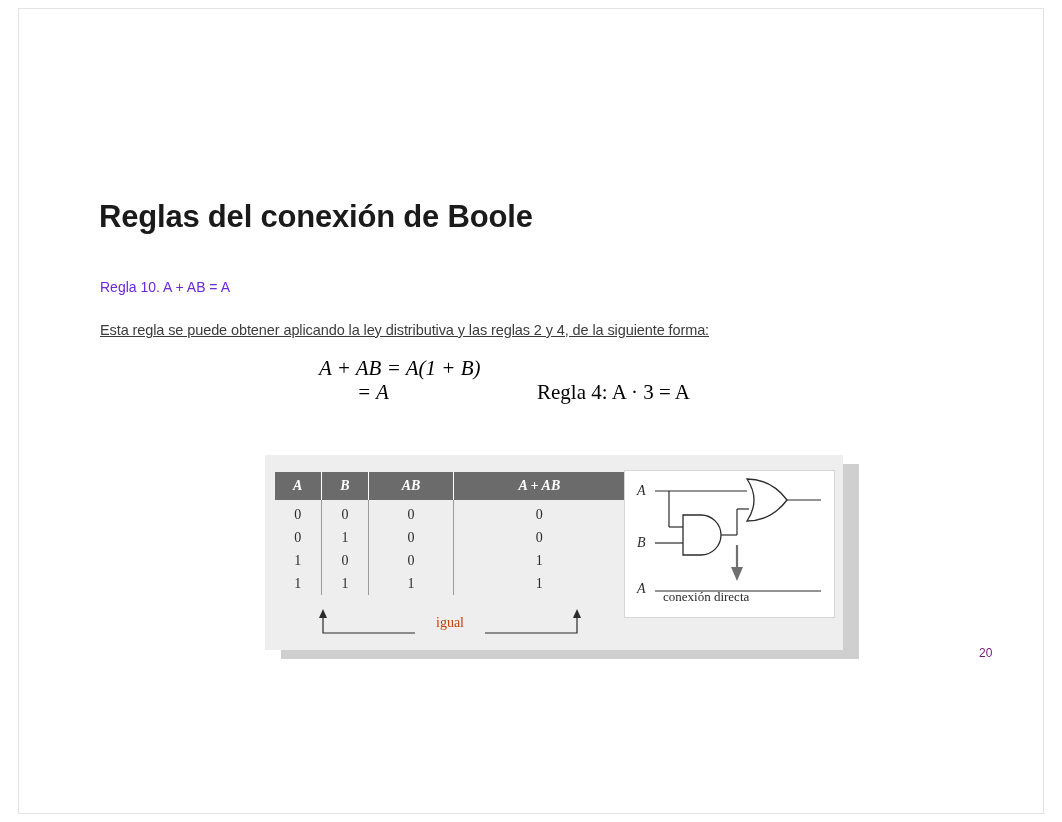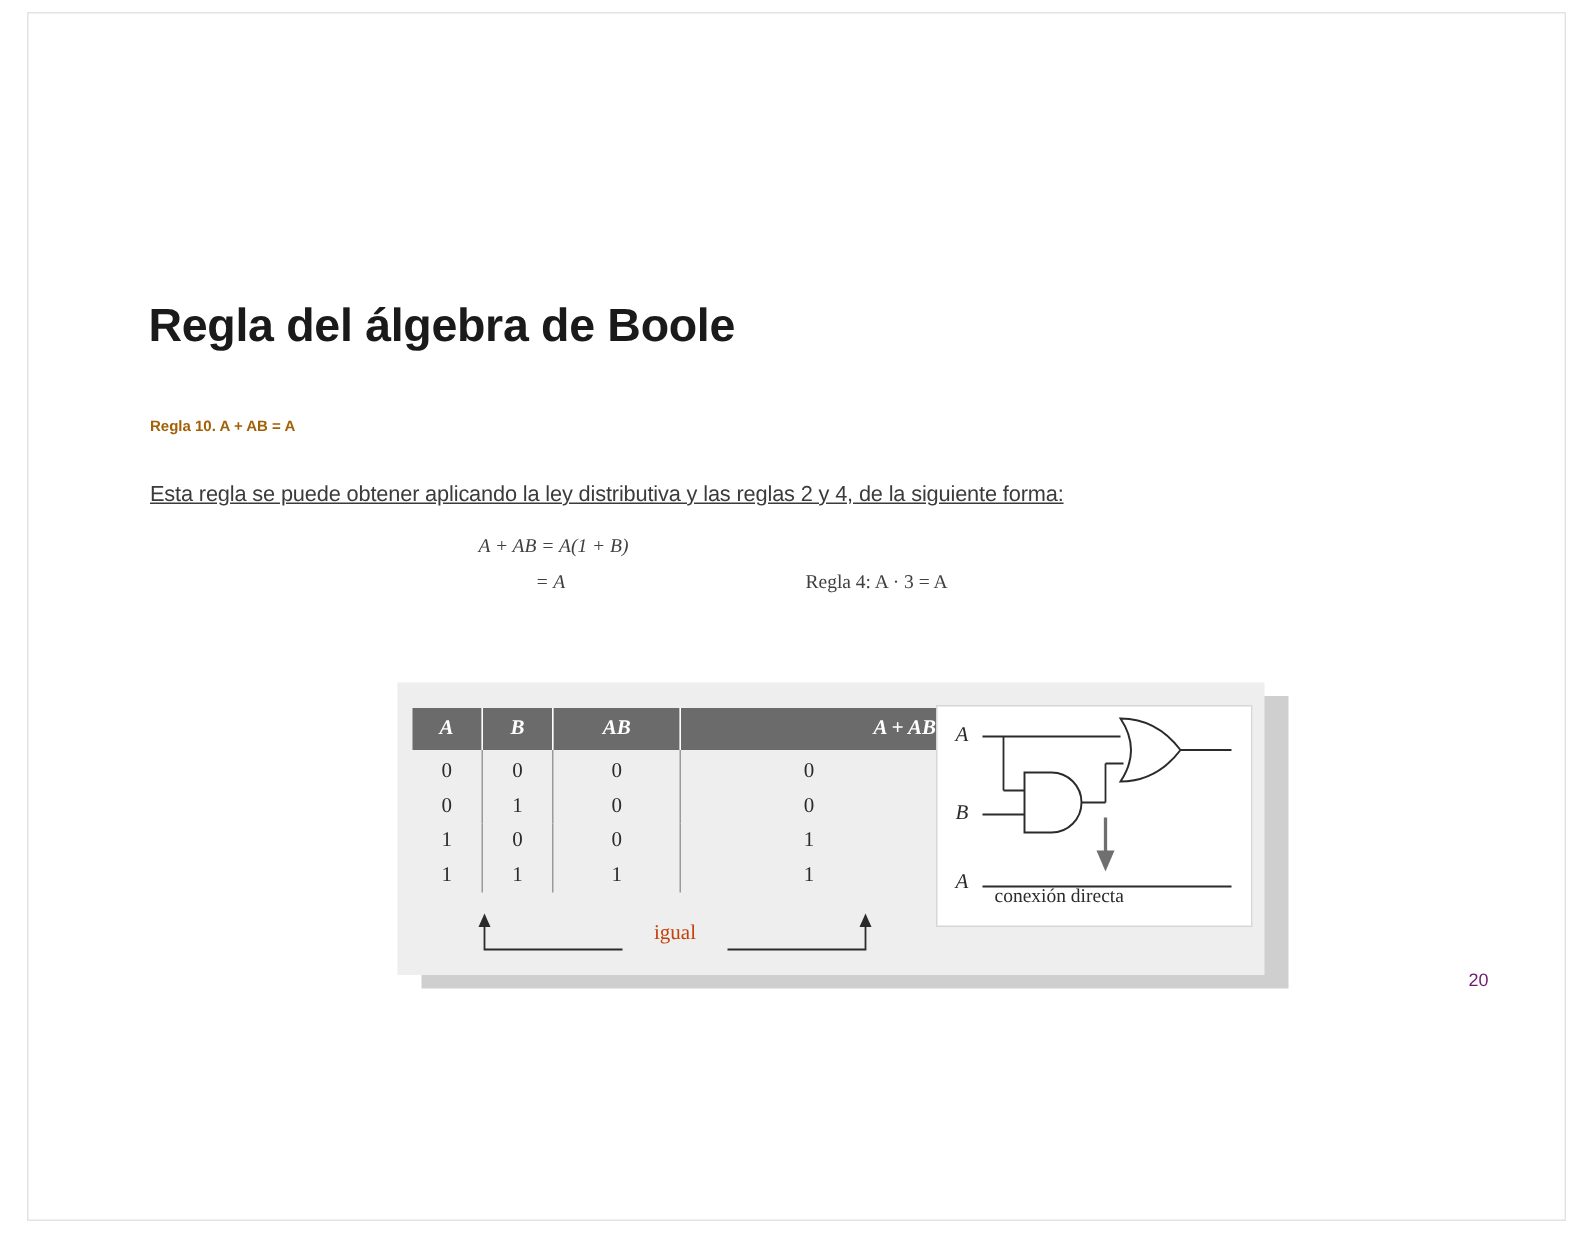--- a/index.html
+++ b/index.html
@@ -30,42 +30,42 @@
     top: 190px;
     font-size: 31px;
     font-weight: bold;
     color: #1a1a1a;
     letter-spacing: -0.2px;
   }
   .rule-label {
     position: absolute;
     left: 81px;
     top: 270px;
-    font-size: 10px;
-    font-weight: bold;
-    color: #a16207;
+    font-size: 14px;
+    font-weight: normal;
+    color: #6d28d9;
   }
   .intro {
     position: absolute;
     left: 81px;
     top: 313px;
     font-size: 14.5px;
     color: #3b3b3b;
     letter-spacing: -0.1px;
     text-decoration: underline;
   }
 
   
   .derivation {
     position: absolute;
     left: 300px;
     top: 347px;
     font-family: "Liberation Serif", serif;
-    font-size: 13px;
-    color: #404040;
+    font-size: 21px;
+    color: #000000;
   }
   .derivation .row {
     display: flex;
     align-items: baseline;
     height: 24px;
   }
   .derivation .lhs {
     width: 180px;
     text-align: left;
     white-space: nowrap;
@@ -106,21 +106,21 @@
   table.tt thead th {
     background: #6b6b6b;
     color: #ffffff;
     font-style: italic;
     font-weight: bold;
     font-size: 14px;
     height: 26px;
     border-right: 1px solid #ffffff;
     text-align: center;
   }
-  table.tt thead th:last-child { border-right: none; text-align: right; }
+  table.tt thead th:last-child { border-right: none; }
   table.tt tbody td {
     height: 21px;
     font-size: 14px;
     text-align: center;
     color: #2b2b2b;
     border-right: 1px solid #9a9a9a;
     background: #eeeeee;
   }
   table.tt tbody td:last-child { border-right: none; }
   table.tt tbody tr:first-child td { padding-top: 4px; }
@@ -177,21 +177,21 @@
     top: 637px;
     font-size: 12px;
     color: #701a75;
   }
 </style>
 </head>
 <body>
 
 <div class="slide">
 
-  <div class="title">Regla del álgebra de Boole</div>
+  <div class="title">Reglas del conexión de Boole</div>
 
   <div class="rule-label">Regla 10. A + AB = A</div>
 
   <div class="intro">Esta regla se puede obtener aplicando la ley distributiva y las reglas 2 y 4, de la siguiente forma:</div>
 
   <div class="derivation">
     <div class="row">
       <span class="lhs it">A + AB = A(1 + B)</span>
     </div>
     <div class="row">

